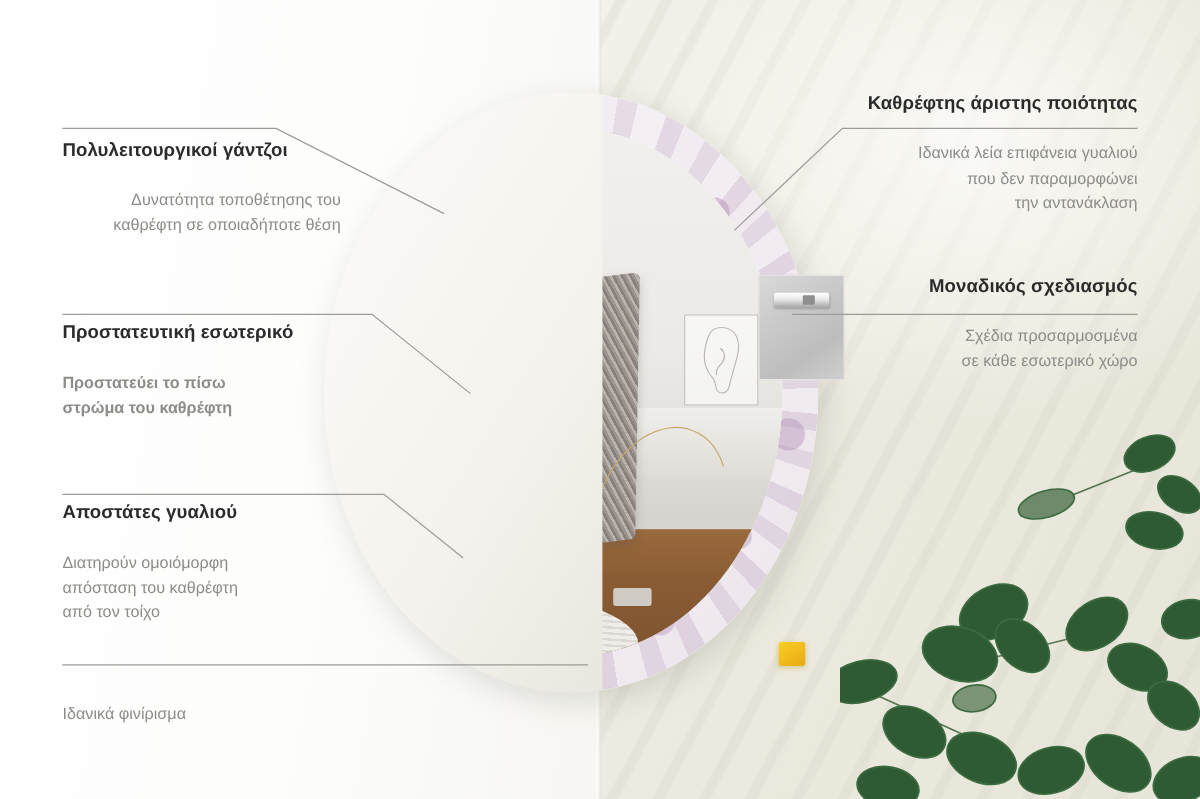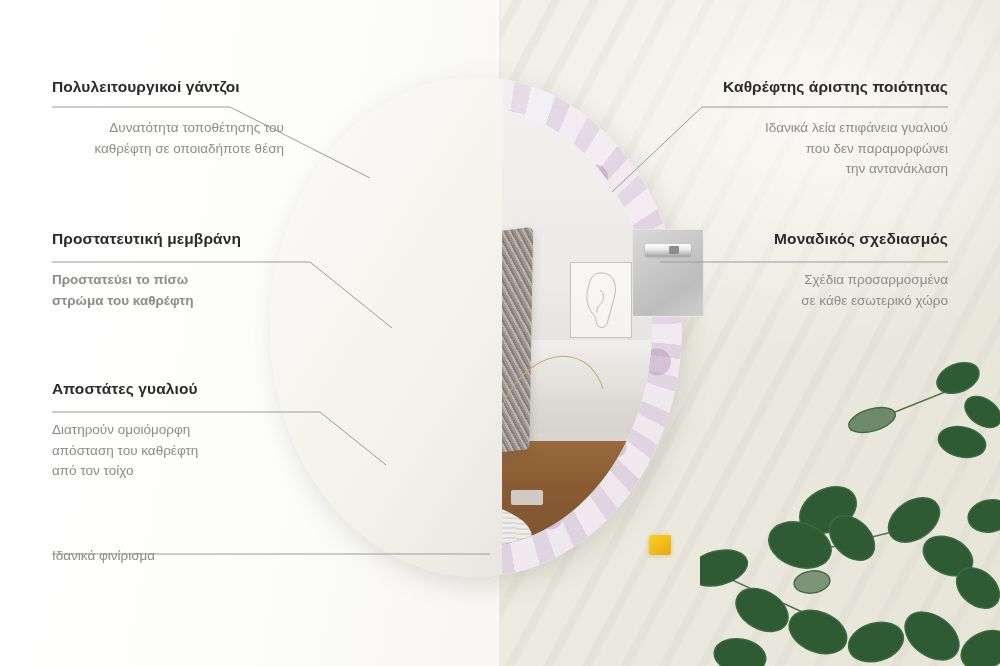--- a/index.html
+++ b/index.html
@@ -159,21 +159,21 @@
   
   .callout { position: absolute; }
   .c-title {
     font-size: 15.5px; font-weight: bold; color: #2b2b2b; letter-spacing: 0.1px;
     white-space: nowrap;
   }
   .c-body {
     font-size: 13.5px; color: #8c8c8a; line-height: 1.52; margin-top: 9px;
     font-weight: normal;
   }
-  .left-col { left: 52px; width: 232px; text-align: left; }
+  .left-col { left: 52px; width: 232px; text-align: left; margin-top: 39px; }
   .right-col { width: 258px; text-align: right; }
 
   .connector { position: absolute; overflow: visible; }
   .connector svg { display: block; overflow: visible; }
 </style>
 </head>
 <body>
 
 <div class="stage">
 
@@ -292,21 +292,21 @@
     </svg>
   </div>
 
   <div class="callout left-col" style="top:78px;">
     <div class="c-title">Πολυλειτουργικοί γάντζοι</div>
     <div class="c-body" style="margin-top:22px; white-space:pre-line;text-align:right;">Δυνατότητα τοποθέτησης του
 καθρέφτη σε οποιαδήποτε θέση</div>
   </div>
 
   <div class="callout left-col" style="top:230px;">
-    <div class="c-title">Προστατευτική μεμβράνη</div>
+    <div class="c-title">Προστατευτική εσωτερικό</div>
     <div class="c-body" style="margin-top:22px; white-space:pre-line;font-weight:bold;">Προστατεύει το πίσω
 στρώμα του καθρέφτη</div>
   </div>
 
   <div class="callout left-col" style="top:380px;">
     <div class="c-title">Αποστάτες γυαλιού</div>
     <div class="c-body" style="margin-top:22px; white-space:pre-line;">Διατηρούν ομοιόμορφη
 απόσταση του καθρέφτη
 από τον τοίχο</div>
   </div>

